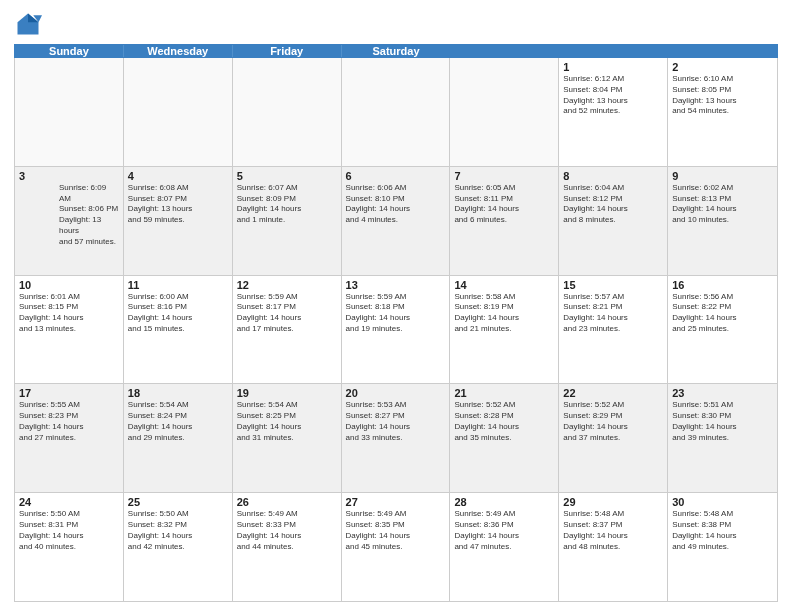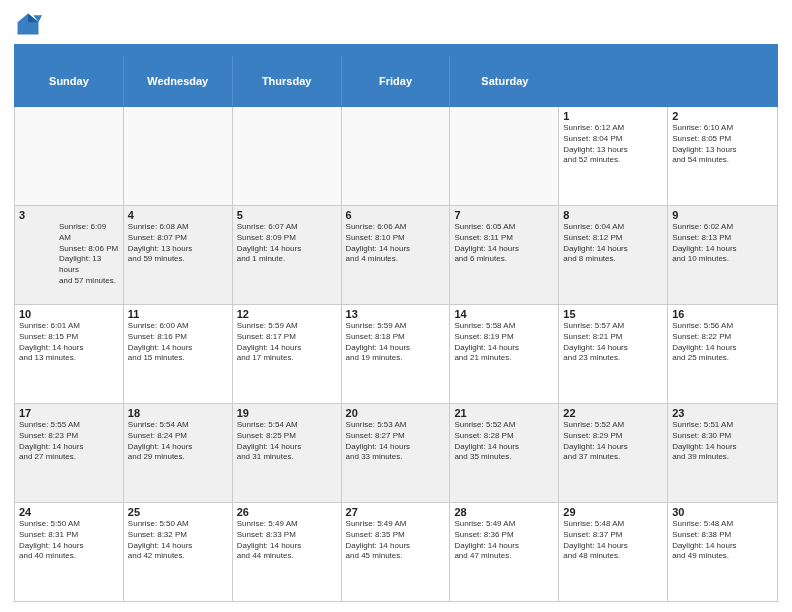--- a/index.html
+++ b/index.html
@@ -68,23 +68,22 @@
       display: grid;
       grid-template-columns: repeat(7, 1fr);
       background: #3a7fc1;
       border: 1px solid #3a7fc1;
     }
     .cal-header-cell {
       color: #fff;
       font-size: 11px;
       font-weight: bold;
       text-align: center;
-      padding: 19px 2px;
+      padding: 0 2px;
       border-right: 1px solid #5090cc;
-      margin-top: 11px;
     }
     .cal-header-cell:last-child { border-right: none; }
     .cal-body {
       flex: 1;
       display: flex;
       flex-direction: column;
       border-left: 1px solid #ccc;
       border-right: 1px solid #ccc;
       border-bottom: 1px solid #ccc;
     }
@@ -139,21 +138,20 @@
     <div class="title-block">
       <div class="main-title"></div>
       <div class="sub-title"></div>
     </div>
   </div>
 
   <div class="calendar">
     <div class="cal-header-row">
     <div class="cal-header-cell">Sunday</div>
         <div class="cal-header-cell">Wednesday</div>
-        <div class="cal-header-cell">Thursday</div>
         <div class="cal-header-cell">Friday</div>
         <div class="cal-header-cell">Saturday</div>
       </div>
     <div class="cal-body">
     <div class="cal-week">
           <div class="cal-cell empty"></div>
           <div class="cal-cell empty"></div>
           <div class="cal-cell empty"></div>
           <div class="cal-cell empty"></div>
           <div class="cal-cell empty"></div>

